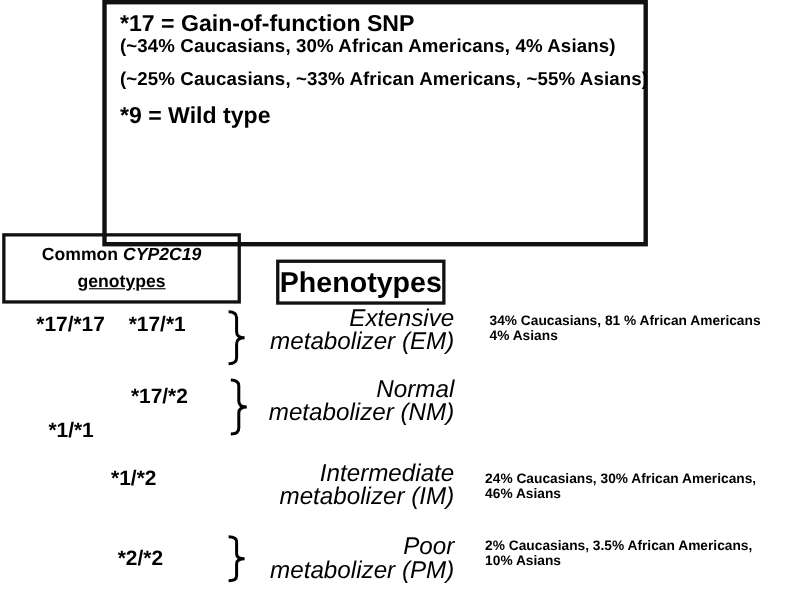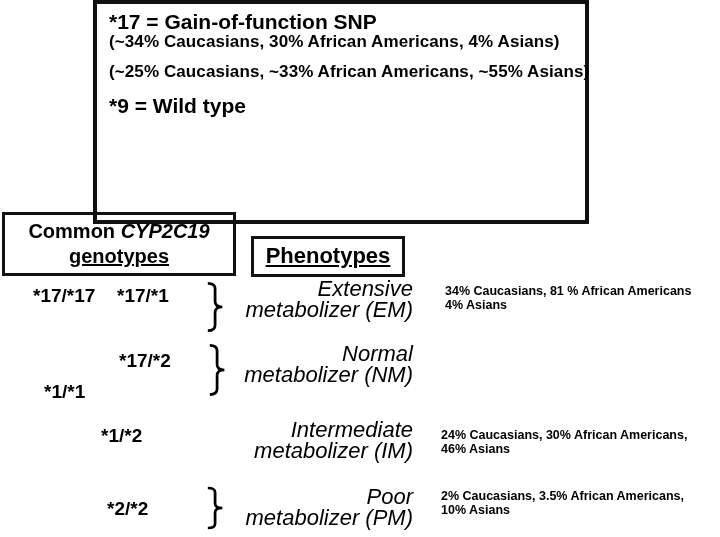--- a/index.html
+++ b/index.html
@@ -19,33 +19,32 @@
       font-weight: bold; font-size: 21px; line-height: 24px; white-space: nowrap;
     }
     .legend-sub {
       font-weight: bold; font-size: 17px; line-height: 16px; white-space: nowrap; letter-spacing: 0.1px;
     }
     .legend-item { margin-bottom: 14px; }
     .legend-item:last-child { margin-bottom: 0; }
 
     
     .genotype-box {
-      left: 2px; top: 212px; width: 234px; height: 64px;
+      left: 2px; top: 212px; width: 217px; height: 64px;
       border: 3px solid #111;
       text-align: center;
-      font-weight: bold; font-size: 20px; line-height: 25px;
+      font-weight: bold; font-size: 16px; line-height: 25px;
       padding-top: 4px;
     }
     .genotype-box .underline { text-decoration: underline; }
     .phenotype-box {
       left: 251px; top: 236px; width: 154px; height: 41px;
       border: 3px solid #111;
       text-align: center;
-      font-weight: bold; font-size: 22px; line-height: 34px;
-      text-decoration: underline;
+      font-weight: bold; font-size: 26px; line-height: 34px;
     }
 
     .genotype {
       font-weight: bold; font-size: 19px; line-height: 22px; white-space: nowrap;
     }
     .phenotype {
       text-align: right; font-size: 22px; line-height: 21px; white-space: nowrap; width: 170px; font-style: italic;
     }
     .freq {
       font-weight: bold; font-size: 12.5px; line-height: 14px; white-space: nowrap;

